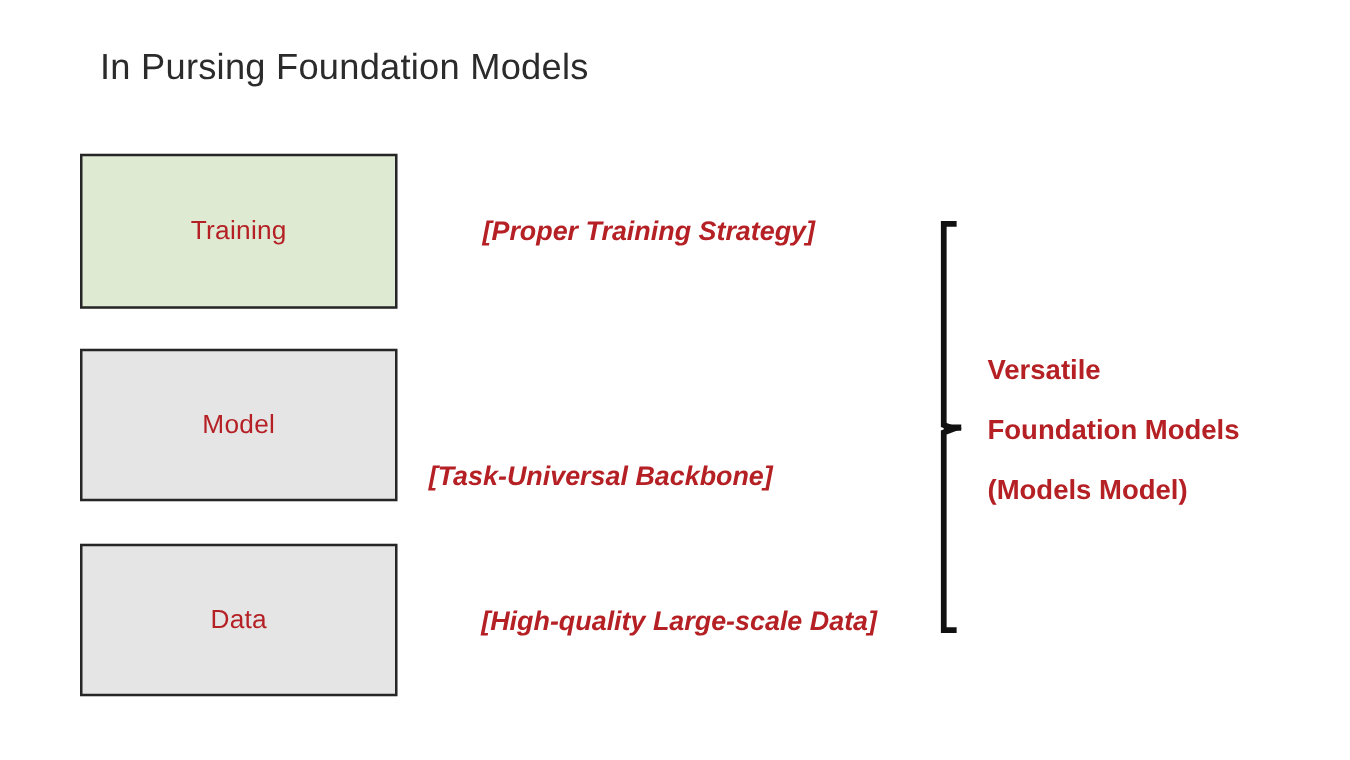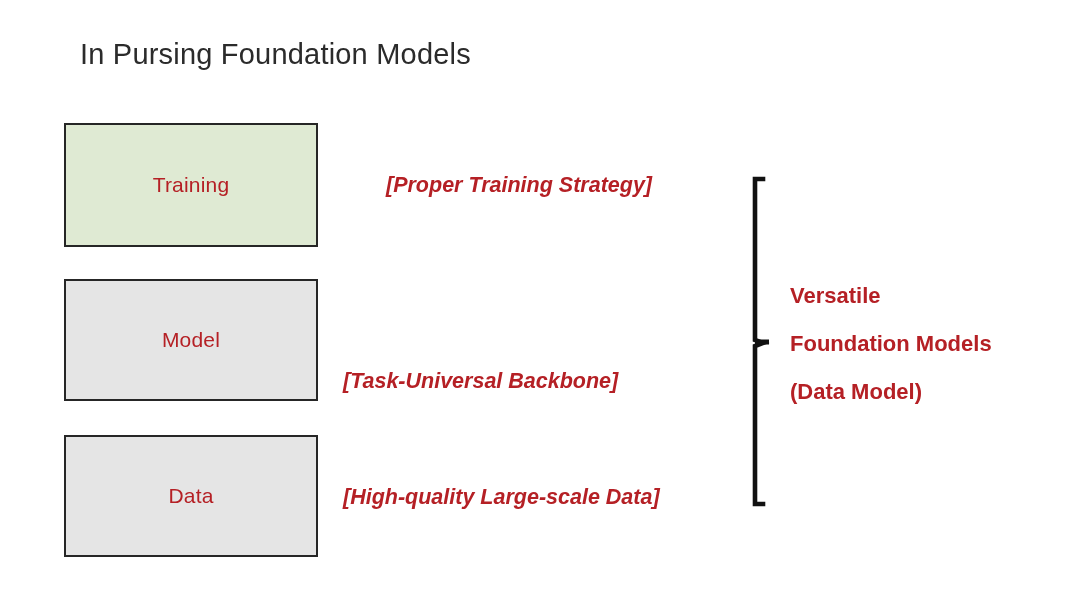--- a/index.html
+++ b/index.html
@@ -65,21 +65,21 @@
     left: 343px;
     font-family: "Liberation Sans", sans-serif;
     font-style: italic;
     font-weight: 700;
     font-size: 21.5px;
     color: #b52025;
     white-space: nowrap;
   }
   .note-training { top: 173px; margin-left: 43px; }
   .note-model    { top: 329px; margin-top: 40px; }
-  .note-data     { top: 485px; }
+  .note-data     { top: 485px; margin-left: 42px; }
 
   
   .brace {
     position: absolute;
     left: 737px;
     top: 170px;
     width: 50px;
     height: 345px;
   }
 
@@ -122,16 +122,16 @@
   <div class="note note-data">[High-quality Large-scale Data]</div>
 
   <svg class="brace" viewBox="0 0 50 345">
     <path d="M 26 9 L 18 9 L 18 170 L 26 173 L 18 176 L 18 334 L 26 334" fill="none" stroke="#111111" stroke-width="4.6" stroke-linecap="square" stroke-linejoin="miter"></path>
     <path d="M 18 172 L 32 172" fill="none" stroke="#111111" stroke-width="5" stroke-linecap="butt"></path>
   </svg>
 
   <div class="result">
     <div class="result-line">Versatile</div>
     <div class="result-line">Foundation Models</div>
-    <div class="result-line">(Data Model)</div>
+    <div class="result-line">(Models Model)</div>
   </div>
 
 </div>
 
 </body></html>

